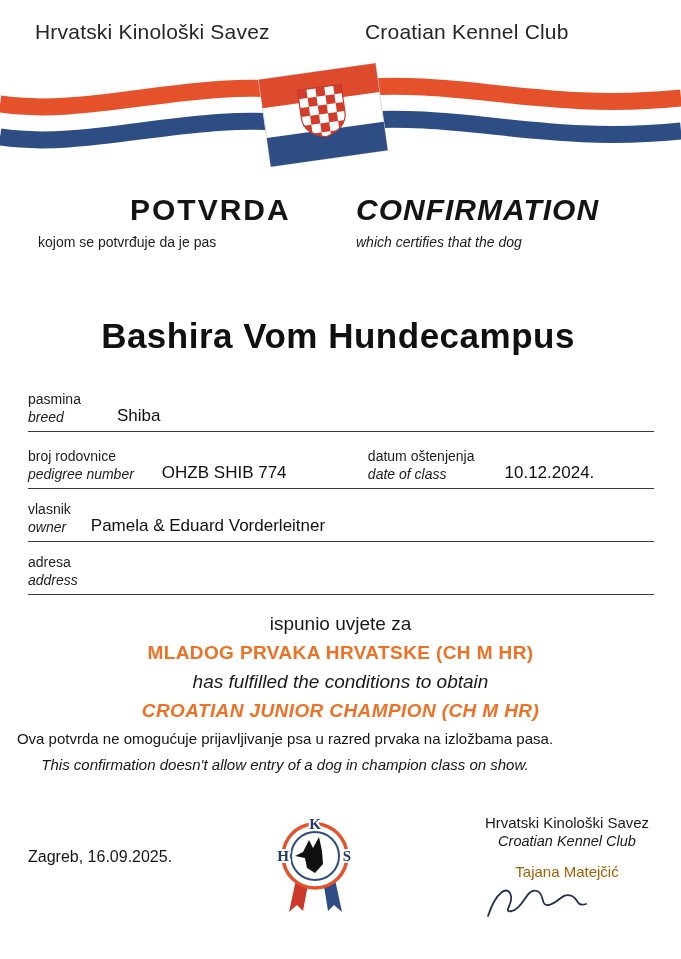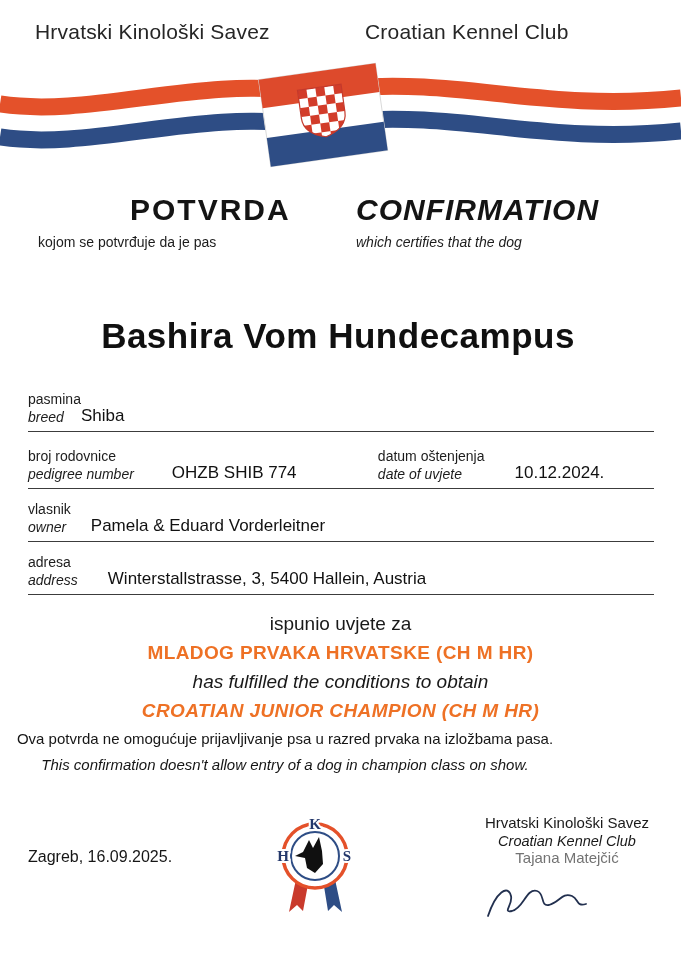--- a/index.html
+++ b/index.html
@@ -34,21 +34,21 @@
   .orange { color:#ee7125; font-weight:700; letter-spacing:0.4px; }
   .italic { font-style:italic; }
 
   .disc { width:570px; text-align:center; }
   .disc-line { font-size:15px; margin-bottom:9px; color:#161616; }
 
   .place-date { font-size:16px; color:#161616; }
   .footer-right { width:210px; text-align:center; }
   .org-hr { font-size:15px; color:#1a1a1a; }
   .org-en { font-size:14.5px; font-style:italic; color:#1a1a1a; margin-top:2px; }
-  .signer { font-size:15px; color:#737373; }
+  .signer { font-size:15px; color:#a16207; margin-top:14px; }
 
   .logo-letter { font-family:"Liberation Serif", serif; font-weight:bold; font-size:15px;
                  fill:#24386b; text-anchor:middle; paint-order:stroke; stroke:#ffffff; stroke-width:4px; }
 </style>
 </head>
 <body>
 
 <div class="abs club-title" style="left:35px;top:20px">Hrvatski Kinološki Savez</div>
 <div class="abs club-title" style="left:365px;top:20px">Croatian Kennel Club</div>
 
@@ -87,50 +87,49 @@
 <div class="abs subtitle" style="left:38px;top:234px">kojom se potvrđuje da je pas</div>
 <div class="abs subtitle en" style="left:356px;top:234px">which certifies that the dog</div>
 
 <div class="abs dog-name" style="left:0;top:316px">Bashira Vom Hundecampus</div>
 
 <div class="field-row" style="top:390px;height:42px">
   <div class="field-label">
     <span>pasmina</span>
     <span class="lbl-en">breed</span>
   </div>
-  <div class="field-value" style="">Shiba</div>
+  <div class="field-value" style="margin-left:36px">Shiba</div>
 </div>
 
 <div class="field-row" style="top:447px;height:42px">
   <div class="field-label">
     <span>broj rodovnice</span>
     <span class="lbl-en">pedigree number</span>
   </div>
-  <div class="field-value" style="margin-left:38px;min-width:158px">OHZB SHIB 774</div>
+  <div class="field-value" style="margin-left:28px;min-width:158px">OHZB SHIB 774</div>
   <div class="field-label" style="margin-left:48px">
     <span>datum oštenjenja</span>
-    <span class="lbl-en">date of uvjete</span>
+    <span class="lbl-en">date of class</span>
   </div>
   <div class="field-value" style="margin-left:30px">10.12.2024.</div>
 </div>
 
 <div class="field-row" style="top:500px;height:42px">
   <div class="field-label">
     <span>vlasnik</span>
     <span class="lbl-en">owner</span>
   </div>
   <div class="field-value" style="margin-left:20px">Pamela &amp; Eduard Vorderleitner</div>
 </div>
 
 <div class="field-row" style="top:553px;height:42px">
   <div class="field-label">
     <span>adresa</span>
     <span class="lbl-en">address</span>
   </div>
-  <div class="field-value" style="margin-left:30px">Winterstallstrasse, 3, 5400 Hallein, Austria</div>
 </div>
 
 <div class="abs stmt" style="left:0;top:607px">
   <div class="stmt-line">ispunio uvjete za</div>
   <div class="stmt-line orange">MLADOG PRVAKA HRVATSKE (CH M HR)</div>
   <div class="stmt-line italic">has fulfilled the conditions to obtain</div>
   <div class="stmt-line orange italic">CROATIAN JUNIOR CHAMPION (CH M HR)</div>
 </div>
 
 <div class="abs disc" style="left:0;top:730px">

